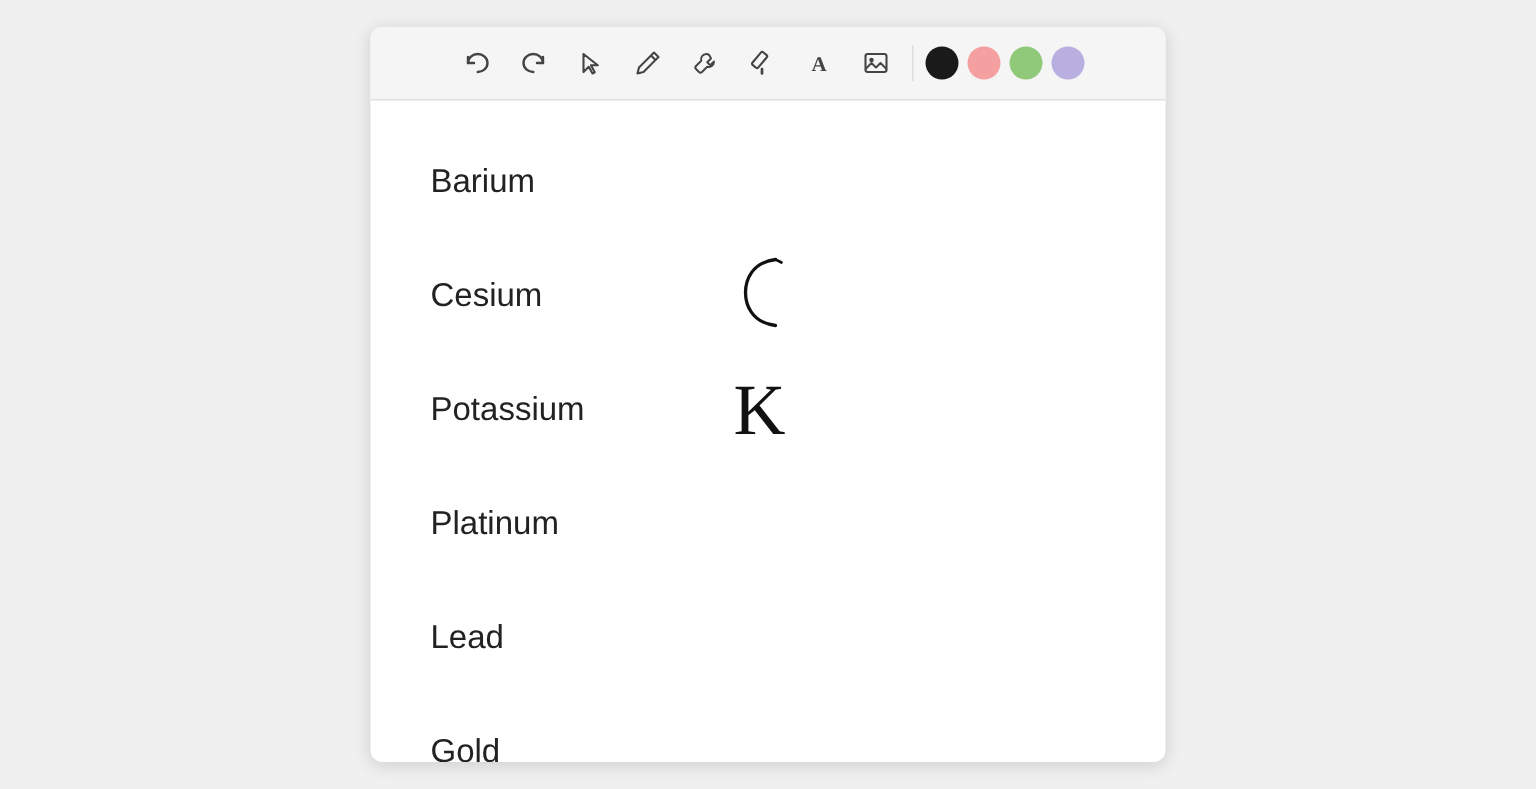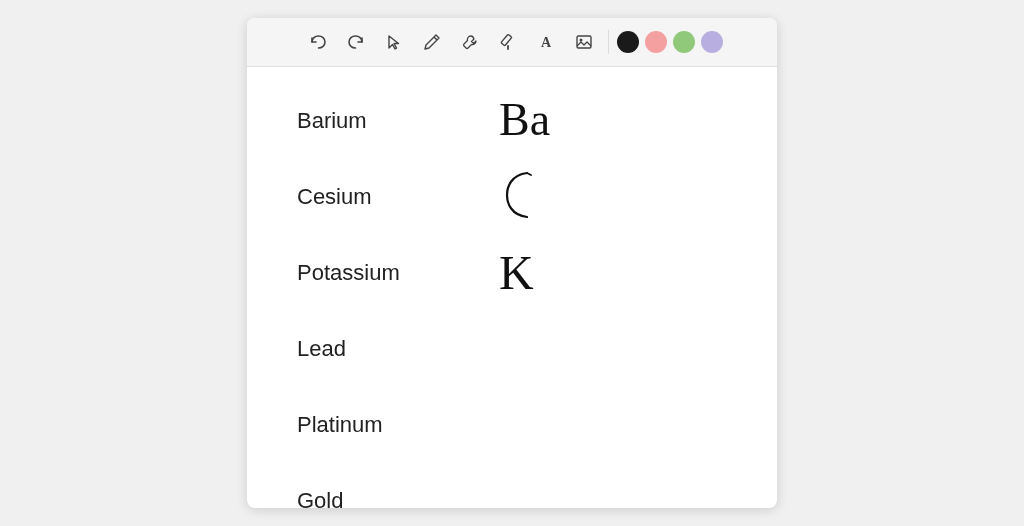--- a/index.html
+++ b/index.html
@@ -62,24 +62,23 @@
       height: 22px;
       border-radius: 50%;
       cursor: pointer;
       border: none;
       display: inline-block;
       flex-shrink: 0;
     }
 
     .canvas-area {
       flex: 1;
-      padding: 20px 26px;
+      padding: 20px 40px;
       position: relative;
       overflow: hidden;
-      margin-left: 24px;
     }
 
     .element-row {
       display: flex;
       align-items: center;
       margin-bottom: 8px;
       min-height: 68px;
     }
 
     .element-name {
@@ -155,26 +154,20 @@
     <button class="color-dot" style="background:#1a1a1a;"></button>
     <button class="color-dot" style="background:#f4a0a0;"></button>
     <button class="color-dot" style="background:#90c97a;"></button>
     <button class="color-dot" style="background:#b8aee0;"></button>
   </div>
 
   <div class="canvas-area">
 
     <div class="element-row">
       <span class="element-name">Barium</span>
-      <div>
-        <svg width="70" height="60" viewBox="0 0 70 60">
-
-          <text x="2" y="46" font-size="46" font-family="'Segoe Print','Comic Sans MS',cursive" fill="#111" font-weight="normal">Ba</text>
-        </svg>
-      </div>
     </div>
 
     <div class="element-row">
       <span class="element-name">Cesium</span>
       <div>
         
         <svg width="50" height="60" viewBox="0 0 50 60">
           <path d="M30 8 C14 10 10 22 10 30 C10 38 14 50 30 52" stroke="#111" stroke-width="2.2" fill="none" stroke-linecap="round"></path>
 
           <line x1="30" y1="8" x2="34" y2="10" stroke="#111" stroke-width="1.8" stroke-linecap="round"></line>
@@ -185,25 +178,25 @@
     <div class="element-row">
       <span class="element-name">Potassium</span>
       <div>
         <svg width="50" height="60" viewBox="0 0 50 60">
           <text x="2" y="48" font-size="48" font-family="'Segoe Print','Comic Sans MS',cursive" fill="#111" font-weight="normal">K</text>
         </svg>
       </div>
     </div>
 
     <div class="element-row">
+      <span class="element-name">Platinum</span>
+    </div>
+
+    <div class="element-row">
       <span class="element-name">Lead</span>
-    </div>
-
-    <div class="element-row">
-      <span class="element-name">Platinum</span>
     </div>
 
     <div class="element-row">
       <span class="element-name">Gold</span>
     </div>
 
   </div>
 </div>
 
 </body></html>

